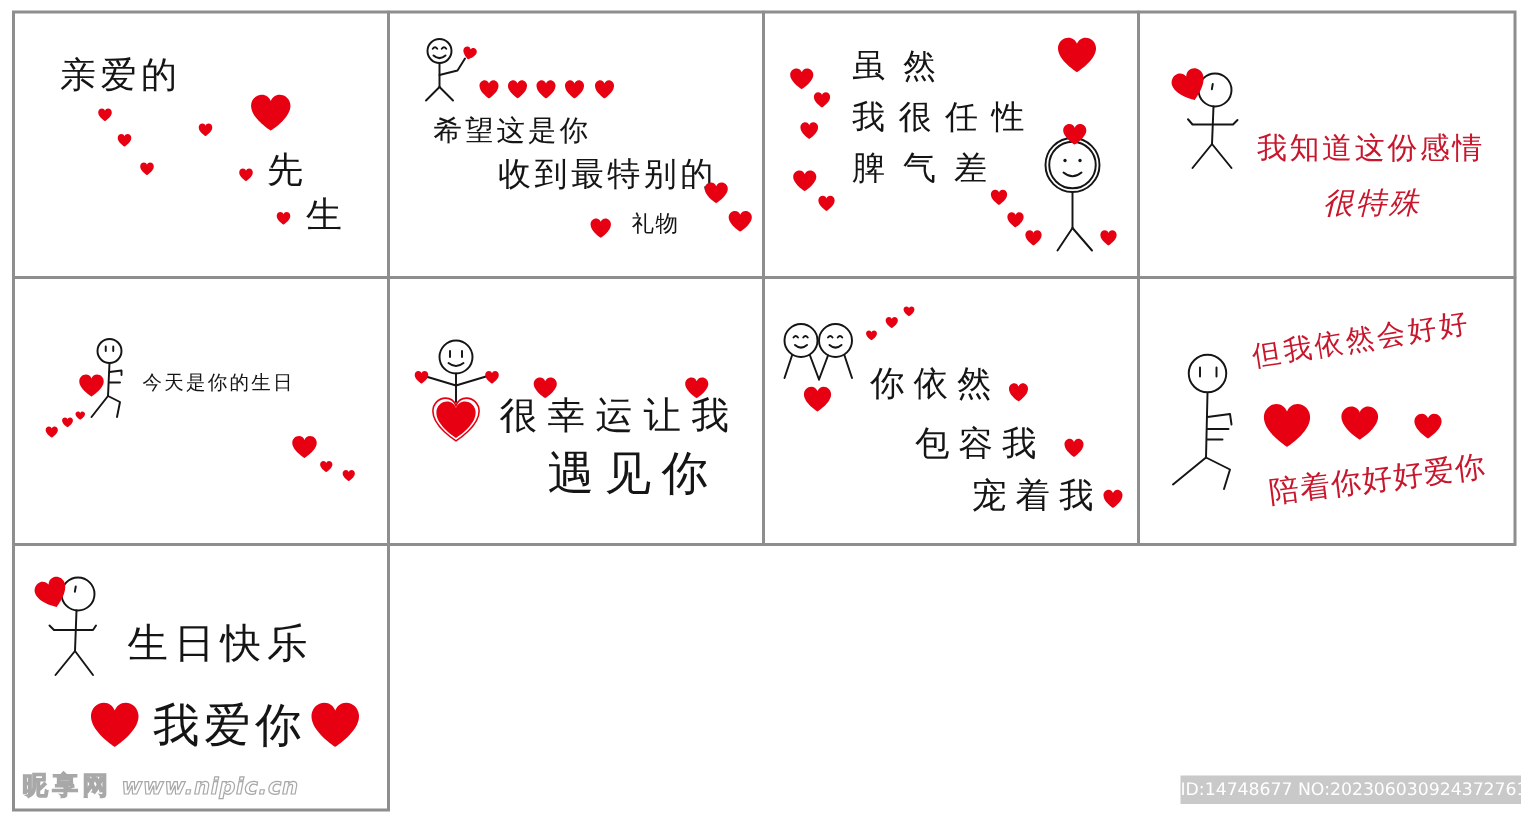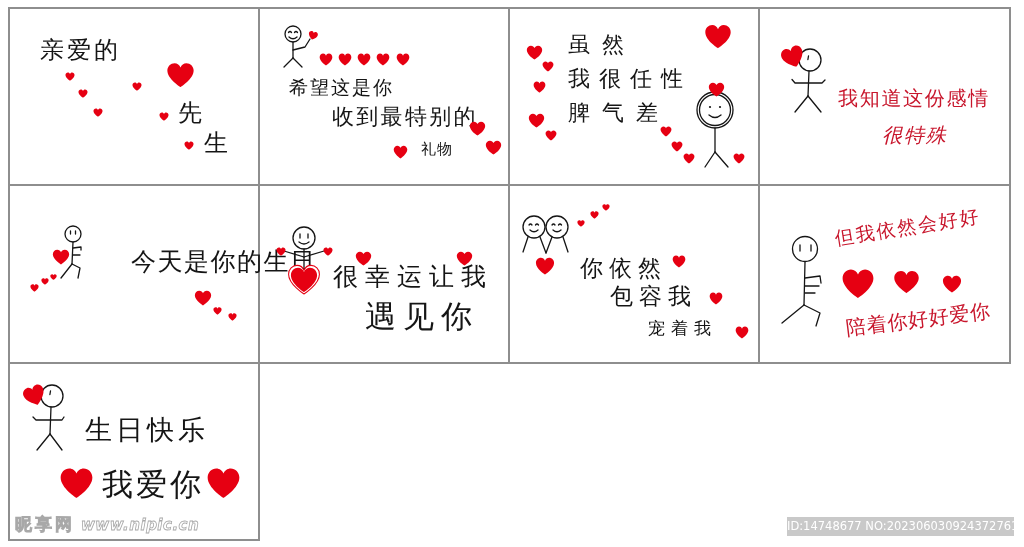--- a/index.html
+++ b/index.html
@@ -180,21 +180,21 @@
   </svg>
 <svg class="hrt" viewBox="0 0 32 29" preserveAspectRatio="none" style="left:30px;top:284px;width:9px;height:8px;">
     <use href="#hp"></use>
   </svg>
 <svg class="hrt" viewBox="0 0 32 29" preserveAspectRatio="none" style="left:41px;top:278px;width:8px;height:7px;">
     <use href="#hp"></use>
   </svg>
 <svg class="hrt" viewBox="0 0 32 29" preserveAspectRatio="none" style="left:50px;top:274px;width:7px;height:6px;">
     <use href="#hp"></use>
   </svg>
-<p class="txt" style="left:95px;top:249px;font-size:25px;letter-spacing:1.5px;margin-left:36px;">今天是你的生日</p>
+<p class="txt" style="left:95px;top:249px;font-size:13px;letter-spacing:1.5px;">今天是你的生日</p>
 <svg class="hrt" viewBox="0 0 32 29" preserveAspectRatio="none" style="left:194px;top:290px;width:18px;height:16px;">
     <use href="#hp"></use>
   </svg>
 <svg class="hrt" viewBox="0 0 32 29" preserveAspectRatio="none" style="left:213px;top:307px;width:9px;height:8px;">
     <use href="#hp"></use>
   </svg>
 <svg class="hrt" viewBox="0 0 32 29" preserveAspectRatio="none" style="left:228px;top:313px;width:9px;height:8px;">
     <use href="#hp"></use>
   </svg>
 
@@ -244,23 +244,23 @@
   </svg>
 <svg class="hrt" viewBox="0 0 32 29" preserveAspectRatio="none" style="left:590px;top:211px;width:9px;height:8px;">
     <use href="#hp"></use>
   </svg>
 <svg class="hrt" viewBox="0 0 32 29" preserveAspectRatio="none" style="left:602px;top:204px;width:8px;height:7px;">
     <use href="#hp"></use>
   </svg>
 <svg class="hrt" viewBox="0 0 32 29" preserveAspectRatio="none" style="left:535px;top:257px;width:20px;height:18px;">
     <use href="#hp"></use>
   </svg>
-<p class="txt" style="left:580px;top:257px;font-size:23px;letter-spacing:6px;">你依然</p>
+<p class="txt" style="left:580px;top:245px;font-size:23px;letter-spacing:6px;">你依然</p>
 <p class="txt" style="left:610px;top:285px;font-size:23px;letter-spacing:6px;">包容我</p>
-<p class="txt" style="left:648px;top:320px;font-size:17px;letter-spacing:6px;">宠着我</p>
+<p class="txt" style="left:648px;top:320px;font-size:23px;letter-spacing:6px;">宠着我</p>
 <svg class="hrt" viewBox="0 0 32 29" preserveAspectRatio="none" style="left:672px;top:255px;width:14px;height:13px;">
     <use href="#hp"></use>
   </svg>
 <svg class="hrt" viewBox="0 0 32 29" preserveAspectRatio="none" style="left:709px;top:292px;width:14px;height:13px;">
     <use href="#hp"></use>
   </svg>
 <svg class="hrt" viewBox="0 0 32 29" preserveAspectRatio="none" style="left:735px;top:326px;width:14px;height:13px;">
     <use href="#hp"></use>
   </svg>
 

